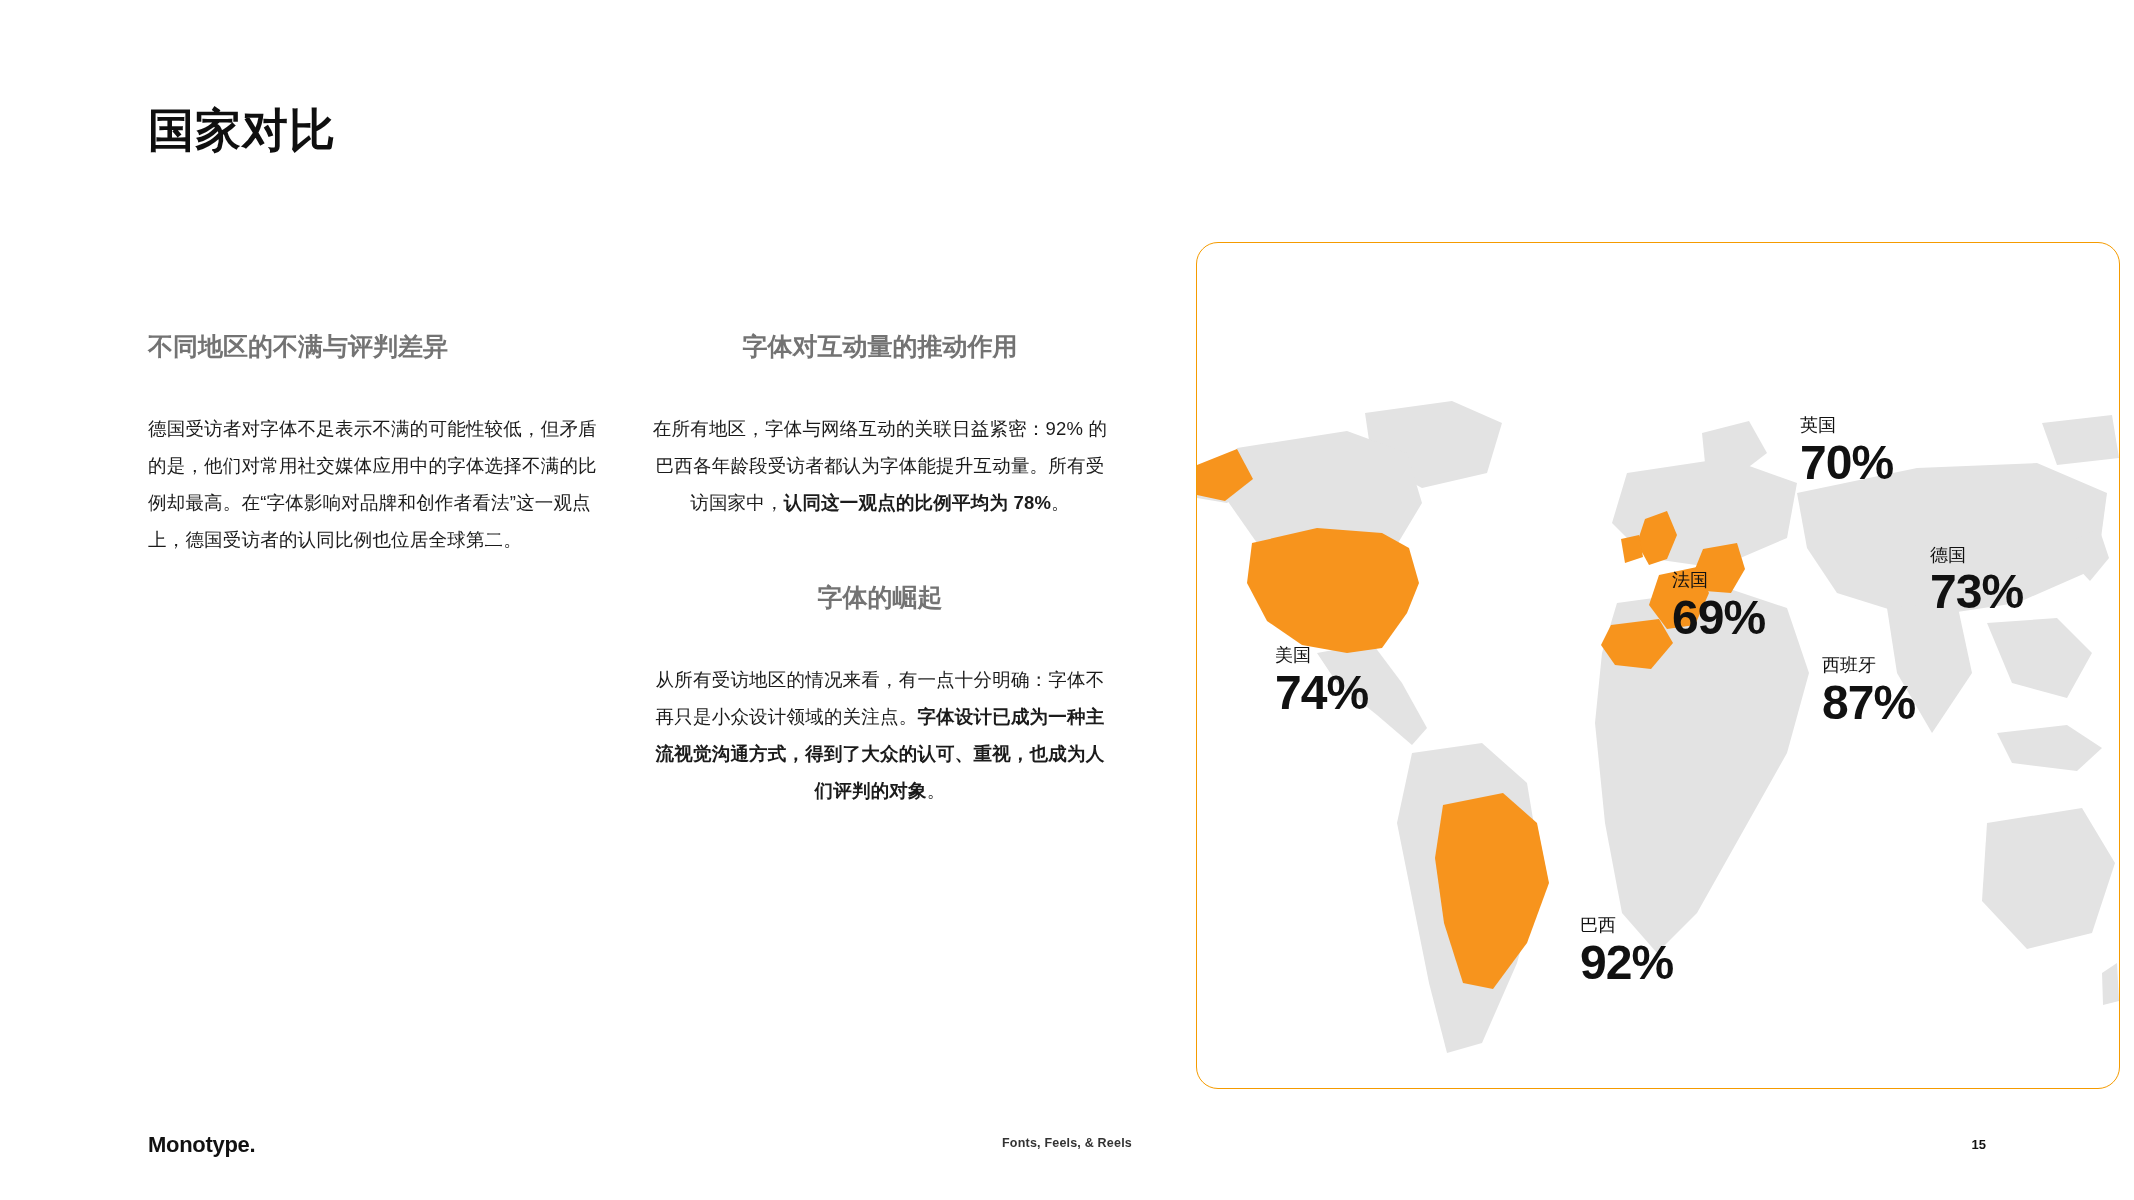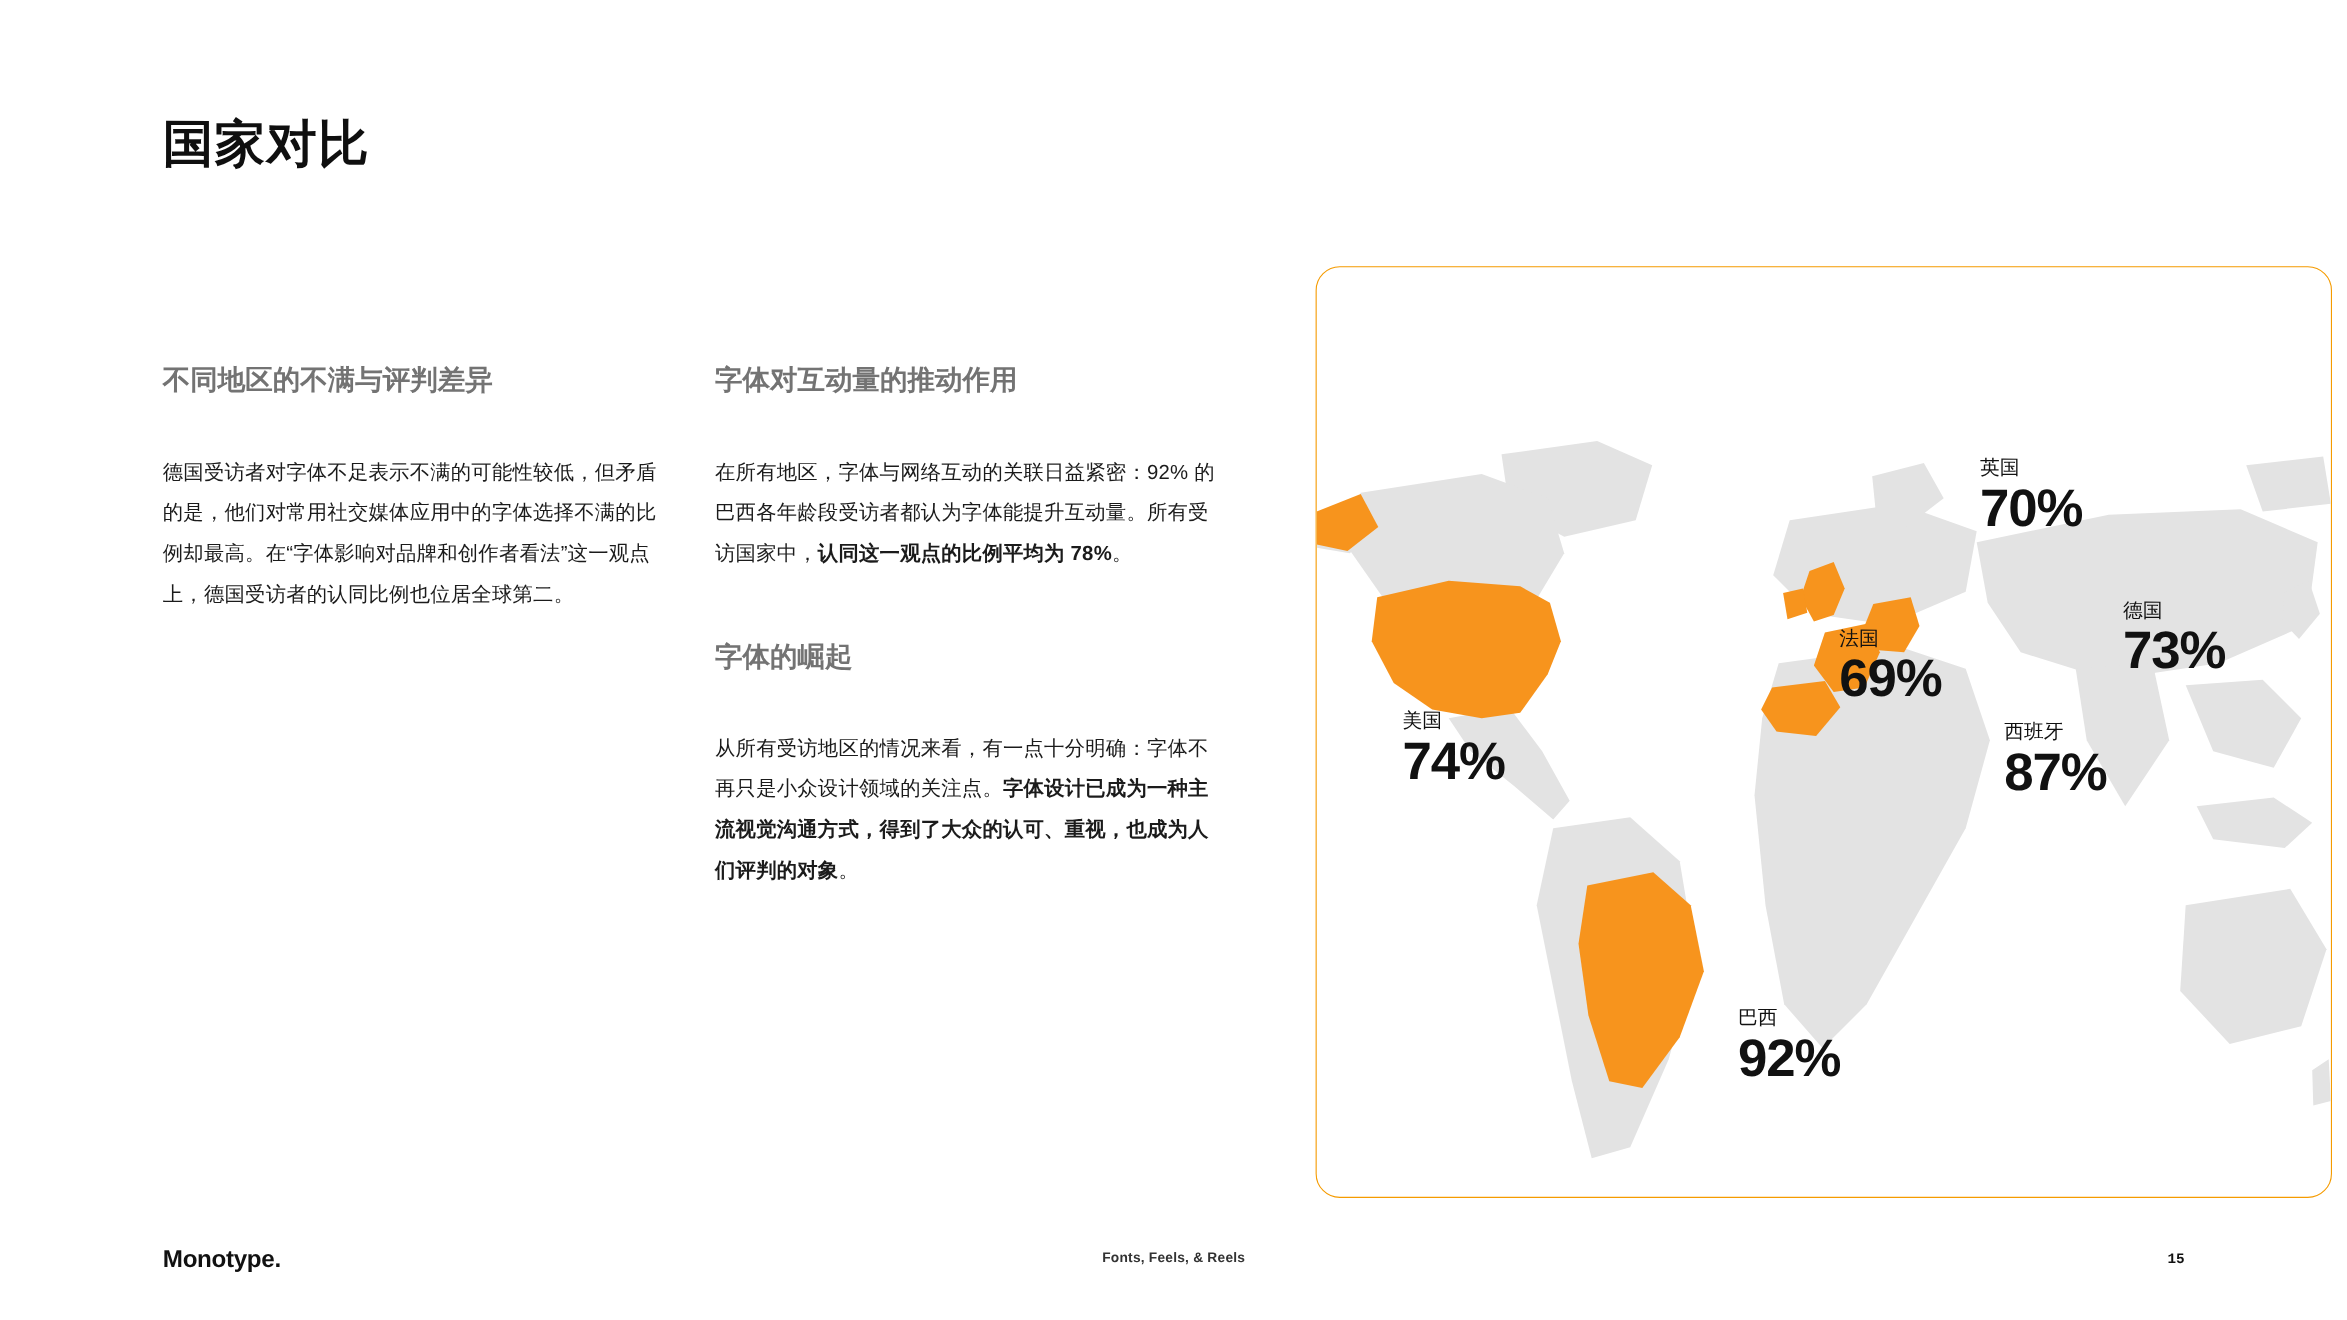--- a/index.html
+++ b/index.html
@@ -27,21 +27,21 @@
     color: #0f0f0f;
   }
 
   
   .col {
     position: absolute;
     top: 330px;
     width: 460px;
   }
   .col-1 { left: 148px; }
-  .col-2 { left: 650px; }
+  .col-2 { left: 650px; text-align: center; }
 
   .col h2 {
     margin: 0 0 46px 0;
     font-size: 25px;
     font-weight: bold;
     line-height: 1.35;
     color: #737373;
   }
   .col h2.second {
     margin-top: 60px;
@@ -140,21 +140,20 @@
     color: #333;
     letter-spacing: 0.2px;
   }
   .footer-page {
     position: absolute;
     right: 148px;
     bottom: 48px;
     font-size: 13px;
     font-weight: bold;
     color: #111;
-    font-family: Liberation Mono, monospace;
   }
 </style>
 </head>
 <body>
 
 <div class="page-title">国家对比</div>
 
 <div class="col col-1">
   <h2>不同地区的不满与评判差异</h2>
   <p>德国受访者对字体不足表示不满的可能性较低，但矛盾的是，他们对常用社交媒体应用中的字体选择不满的比例却最高。在“字体影响对品牌和创作者看法”这一观点上，德国受访者的认同比例也位居全球第二。</p>

